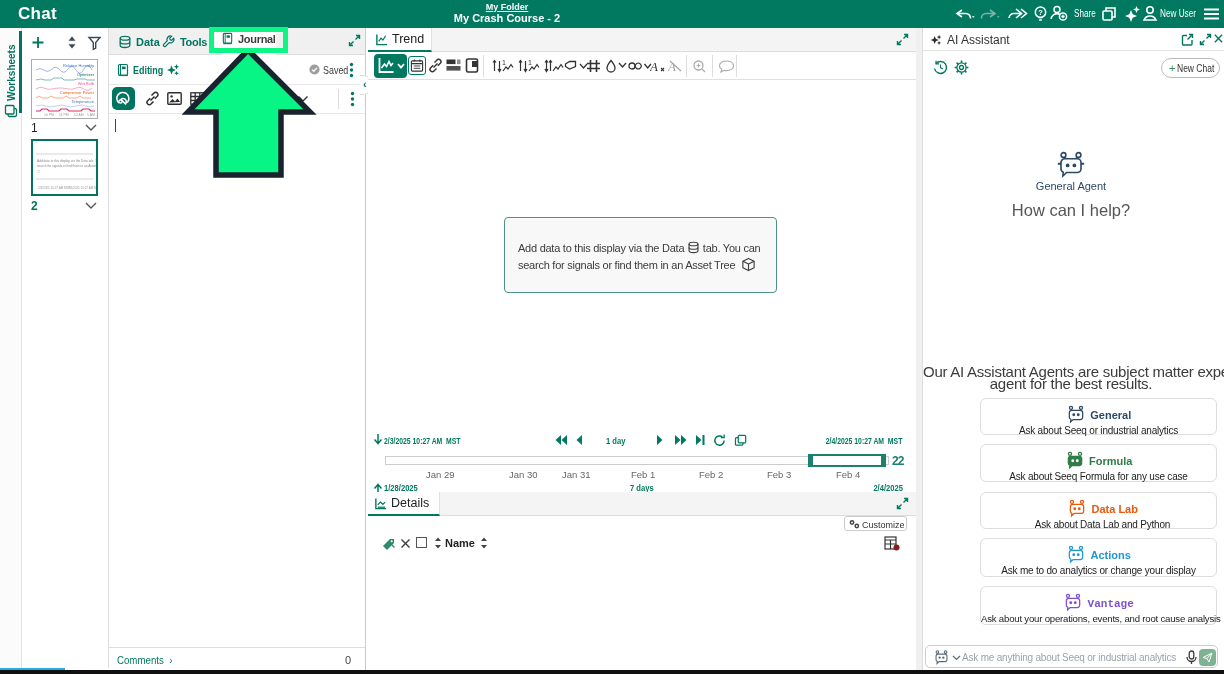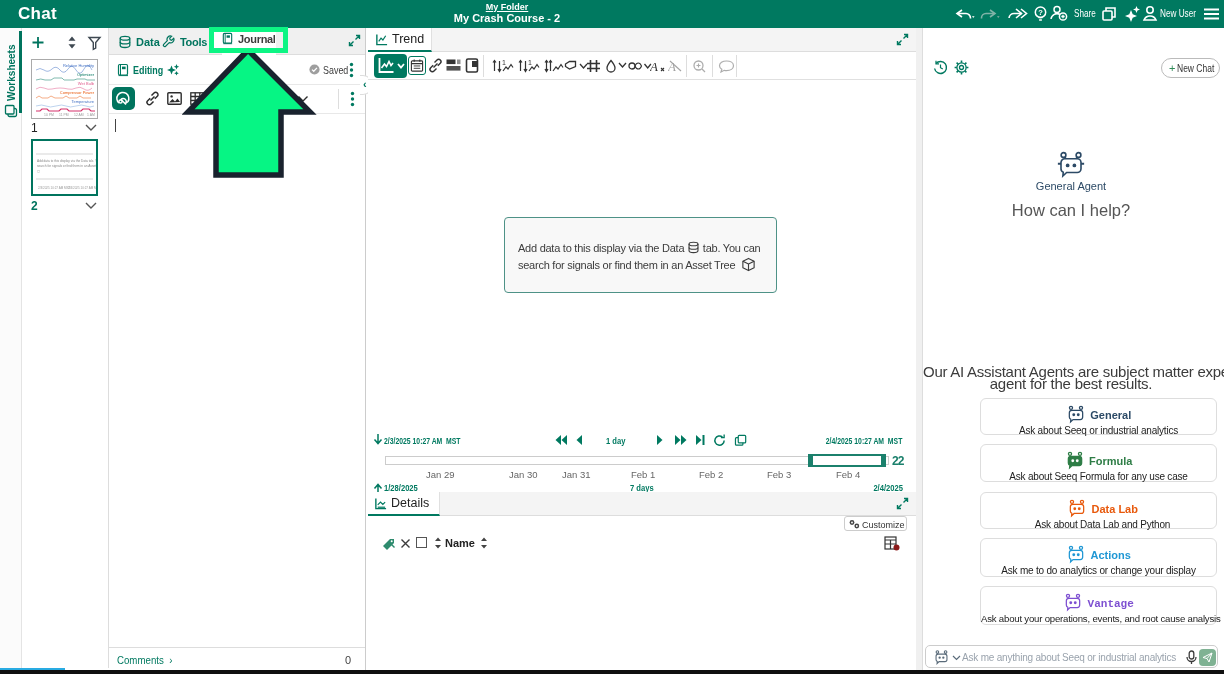--- a/index.html
+++ b/index.html
@@ -539,20 +539,44 @@
         <g stroke="#333" stroke-width="1.2" fill="none">
           <rect x="1" y="1" width="11" height="12"></rect>
           <path d="M1 4 h11 M1 8 h11 M6.5 4 v9"></path>
         </g>
         <circle cx="12.5" cy="11.5" r="3" fill="#8B1A1A"></circle>
       </svg>
   </div>
 </div>
 <div id="gap" class="abs"></div>
 <div id="ai" class="abs">
+  <div id="aihead" class="abs">
+    <svg class="abs" style="left:6px;top:5px;" width="14" height="14" viewBox="0 0 16 16">
+        <g fill="#2d2d2d">
+          <path d="M6.5 3.5 l1.3 3.2 3.2 1.3 -3.2 1.3 -1.3 3.2 -1.3 -3.2 -3.2 -1.3 3.2 -1.3 z"></path>
+          <path d="M11.5 2 l0.8 1.9 1.9 0.8 -1.9 0.8 -0.8 1.9 -0.8 -1.9 -1.9 -0.8 1.9 -0.8 z"></path>
+          <path d="M11.5 9 l0.7 1.6 1.6 0.7 -1.6 0.7 -0.7 1.6 -0.7 -1.6 -1.6 -0.7 1.6 -0.7 z"></path>
+        </g>
+      </svg>
+    <div class="abs" style="left:24px;top:5px;font-size:12px;color:#333;">AI Assistant</div>
+    <svg class="abs" style="left:258px;top:5px;" width="13" height="13" viewBox="0 0 13 13">
+        <g stroke="#007960" stroke-width="1.4" fill="none">
+          <path d="M11 7 v4 a1 1 0 0 1 -1 1 H2.5 a1 1 0 0 1 -1 -1 V3.5 a1 1 0 0 1 1 -1 H6"></path>
+          <path d="M8 1.5 h3.5 v3.5 M11.3 1.7 L6.5 6.5"></path>
+        </g>
+      </svg>
+    <svg class="abs" style="left:276px;top:5px;" width="13" height="13" viewBox="0 0 13 13">
+        <g stroke="#007960" stroke-width="1.4" fill="none">
+          <path d="M7.5 5.5 L11.5 1.5 M8 1.5 h3.5 v3.5 M5.5 7.5 L1.5 11.5 M1.5 8 v3.5 h3.5"></path>
+        </g>
+      </svg>
+    <svg class="abs" style="left:290px;top:5px;" width="11" height="11" viewBox="0 0 12 12">
+        <path d="M2 2 l8 8 m0 -8 l-8 8" stroke="#007960" stroke-width="1.5"></path>
+      </svg>
+  </div>
   <svg class="abs" style="left:10px;top:32px;" width="15" height="15" viewBox="0 0 15 15">
       <g stroke="#007960" stroke-width="1.4" fill="none">
         <path d="M3 3.5 a6 6 0 1 1 -1.4 5"></path>
         <path d="M3 0.8 v3 h3" stroke-width="1.2"></path>
         <path d="M7.5 4.5 v3.2 l2.3 1.4" stroke-width="1.2"></path>
       </g>
     </svg>
   <svg class="abs" style="left:31px;top:32px;" width="15" height="15" viewBox="0 0 15 15">
       <g stroke="#007960" stroke-width="1.3" fill="none">
         <circle cx="7.5" cy="7.5" r="2"></circle>

